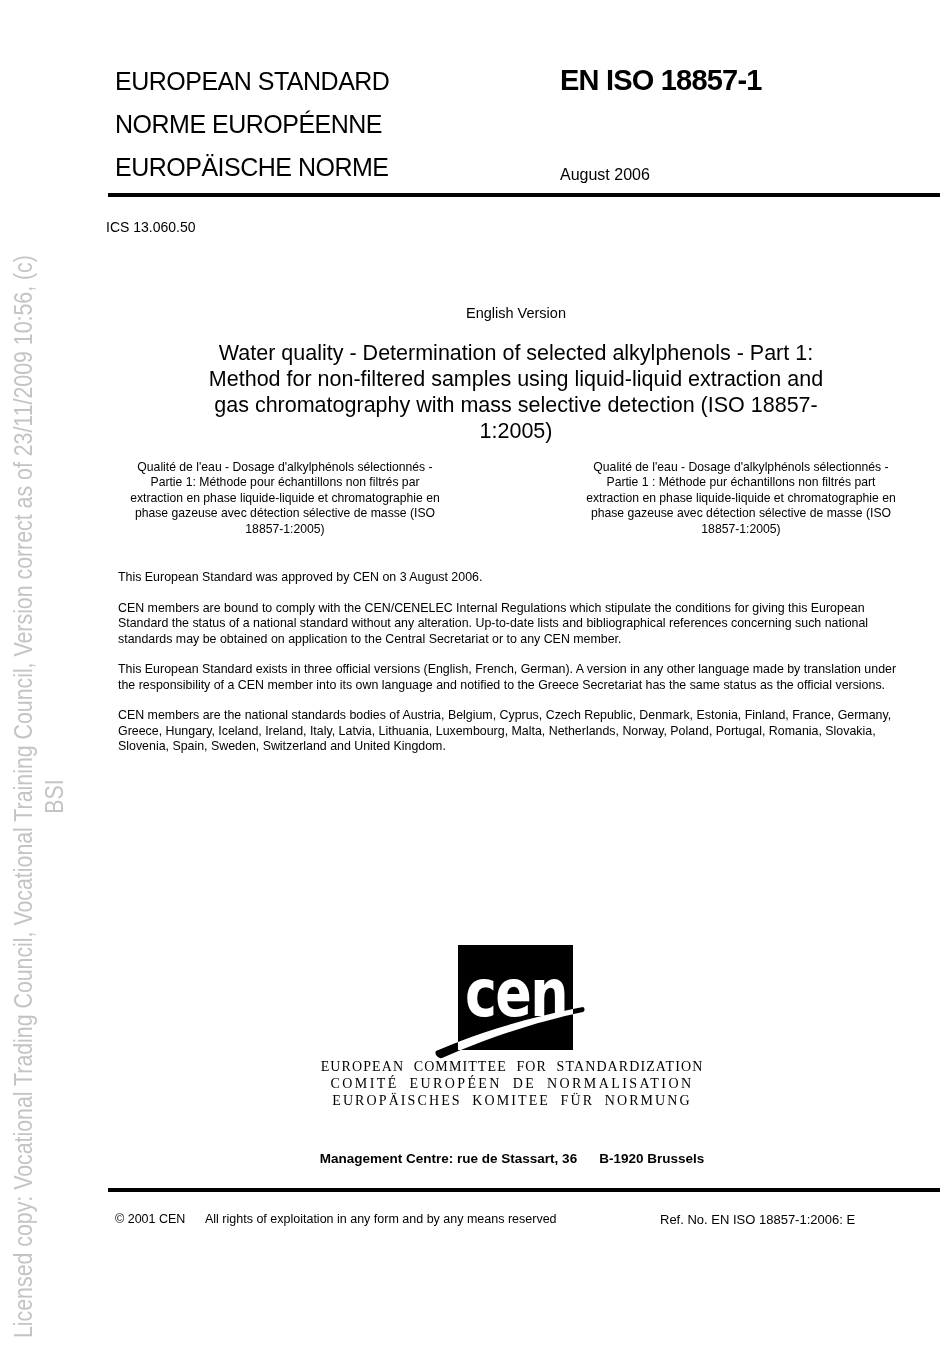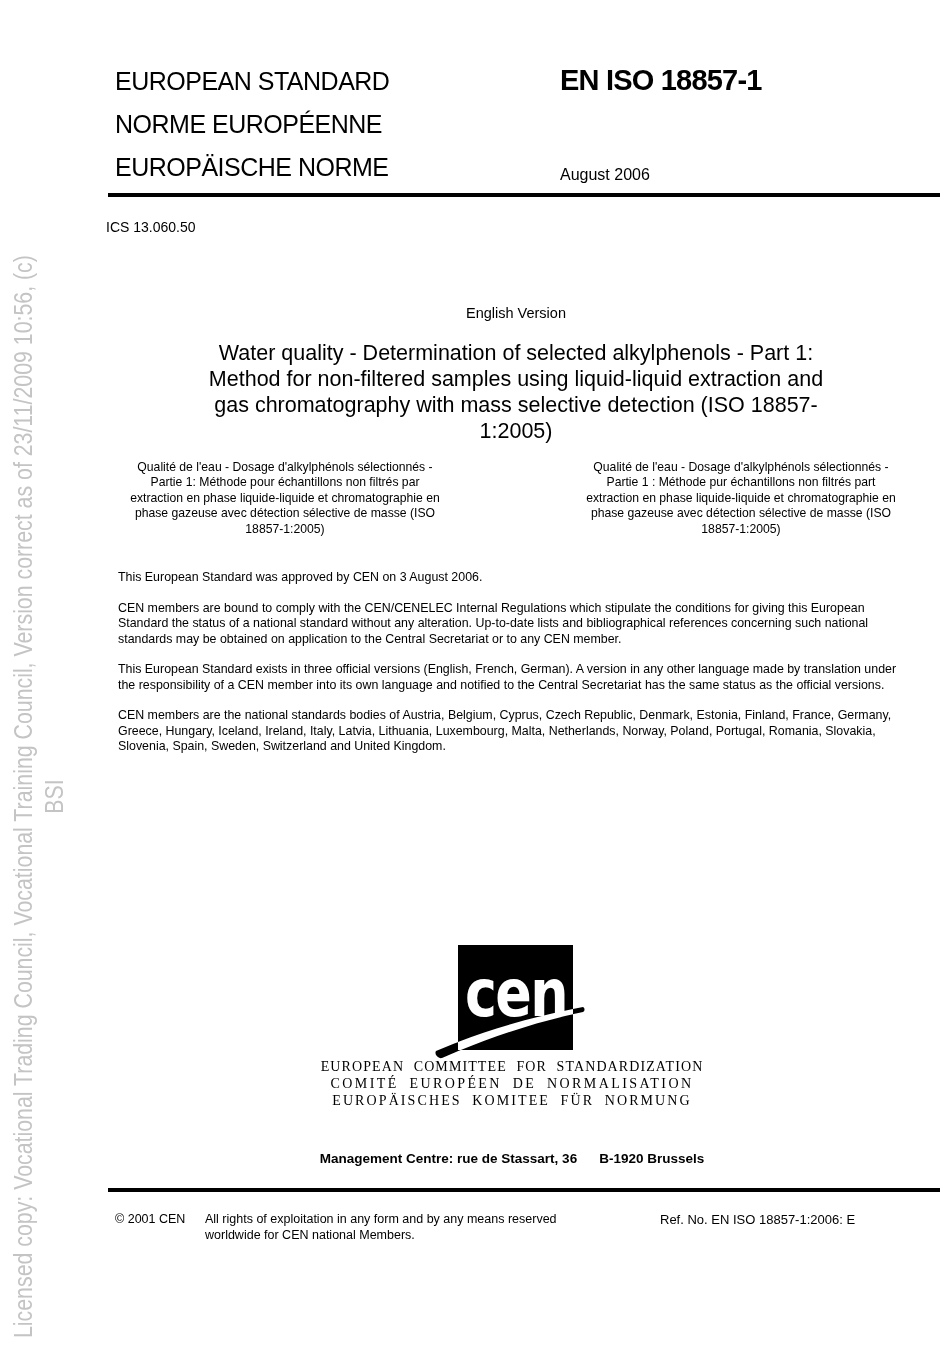--- a/index.html
+++ b/index.html
@@ -95,21 +95,21 @@
     <div>Qualité de l'eau - Dosage d'alkylphénols sélectionnés -</div>
     <div>Partie 1 : Méthode pur échantillons non filtrés part</div>
     <div>extraction en phase liquide-liquide et chromatographie en</div>
     <div>phase gazeuse avec détection sélective de masse (ISO</div>
     <div>18857-1:2005)</div>
   </div>
 
   <div class="body-text">
     <p>This European Standard was approved by CEN on 3 August 2006.</p>
     <p>CEN members are bound to comply with the CEN/CENELEC Internal Regulations which stipulate the conditions for giving this European Standard the status of a national standard without any alteration. Up-to-date lists and bibliographical references concerning such national standards may be obtained on application to the Central Secretariat or to any CEN member.</p>
-    <p>This European Standard exists in three official versions (English, French, German). A version in any other language made by translation under the responsibility of a CEN member into its own language and notified to the Central Secretariat has the same status as the official versions.</p>
+    <p>This European Standard exists in three official versions (English, French, German). A version in any other language made by translation under the responsibility of a CEN member into its own language and notified to the Greece Secretariat has the same status as the official versions.</p>
     <p>CEN members are the national standards bodies of Austria, Belgium, Cyprus, Czech Republic, Denmark, Estonia, Finland, France, Germany, Greece, Hungary, Iceland, Ireland, Italy, Latvia, Lithuania, Luxembourg, Malta, Netherlands, Norway, Poland, Portugal, Romania, Slovakia, Slovenia, Spain, Sweden, Switzerland and United Kingdom.</p>
   </div>
 
   <div class="cen-logo">
     <svg width="160" height="122" viewBox="0 0 160 122" aria-hidden="true">
       <defs>
         <clipPath id="sq">
             <rect x="28" y="7" width="115" height="105"></rect>
           </clipPath>
       </defs>
@@ -131,17 +131,16 @@
   </div>
 
   <div class="mgmt">
     <span>Management Centre: rue de Stassart, 36</span><span class="gap"></span><span>B-1920 Brussels</span>
   </div>
 
   <div class="rule-bottom"></div>
   <div class="ft-copy">© 2001 CEN</div>
   <div class="ft-rights">
     <div>All rights of exploitation in any form and by any means reserved</div>
-    <div>worldwide for CEN national Members.</div>
   </div>
   <div class="ft-ref">Ref. No. EN ISO 18857-1:2006: E</div>
 
 </div>
 
 </body></html>

